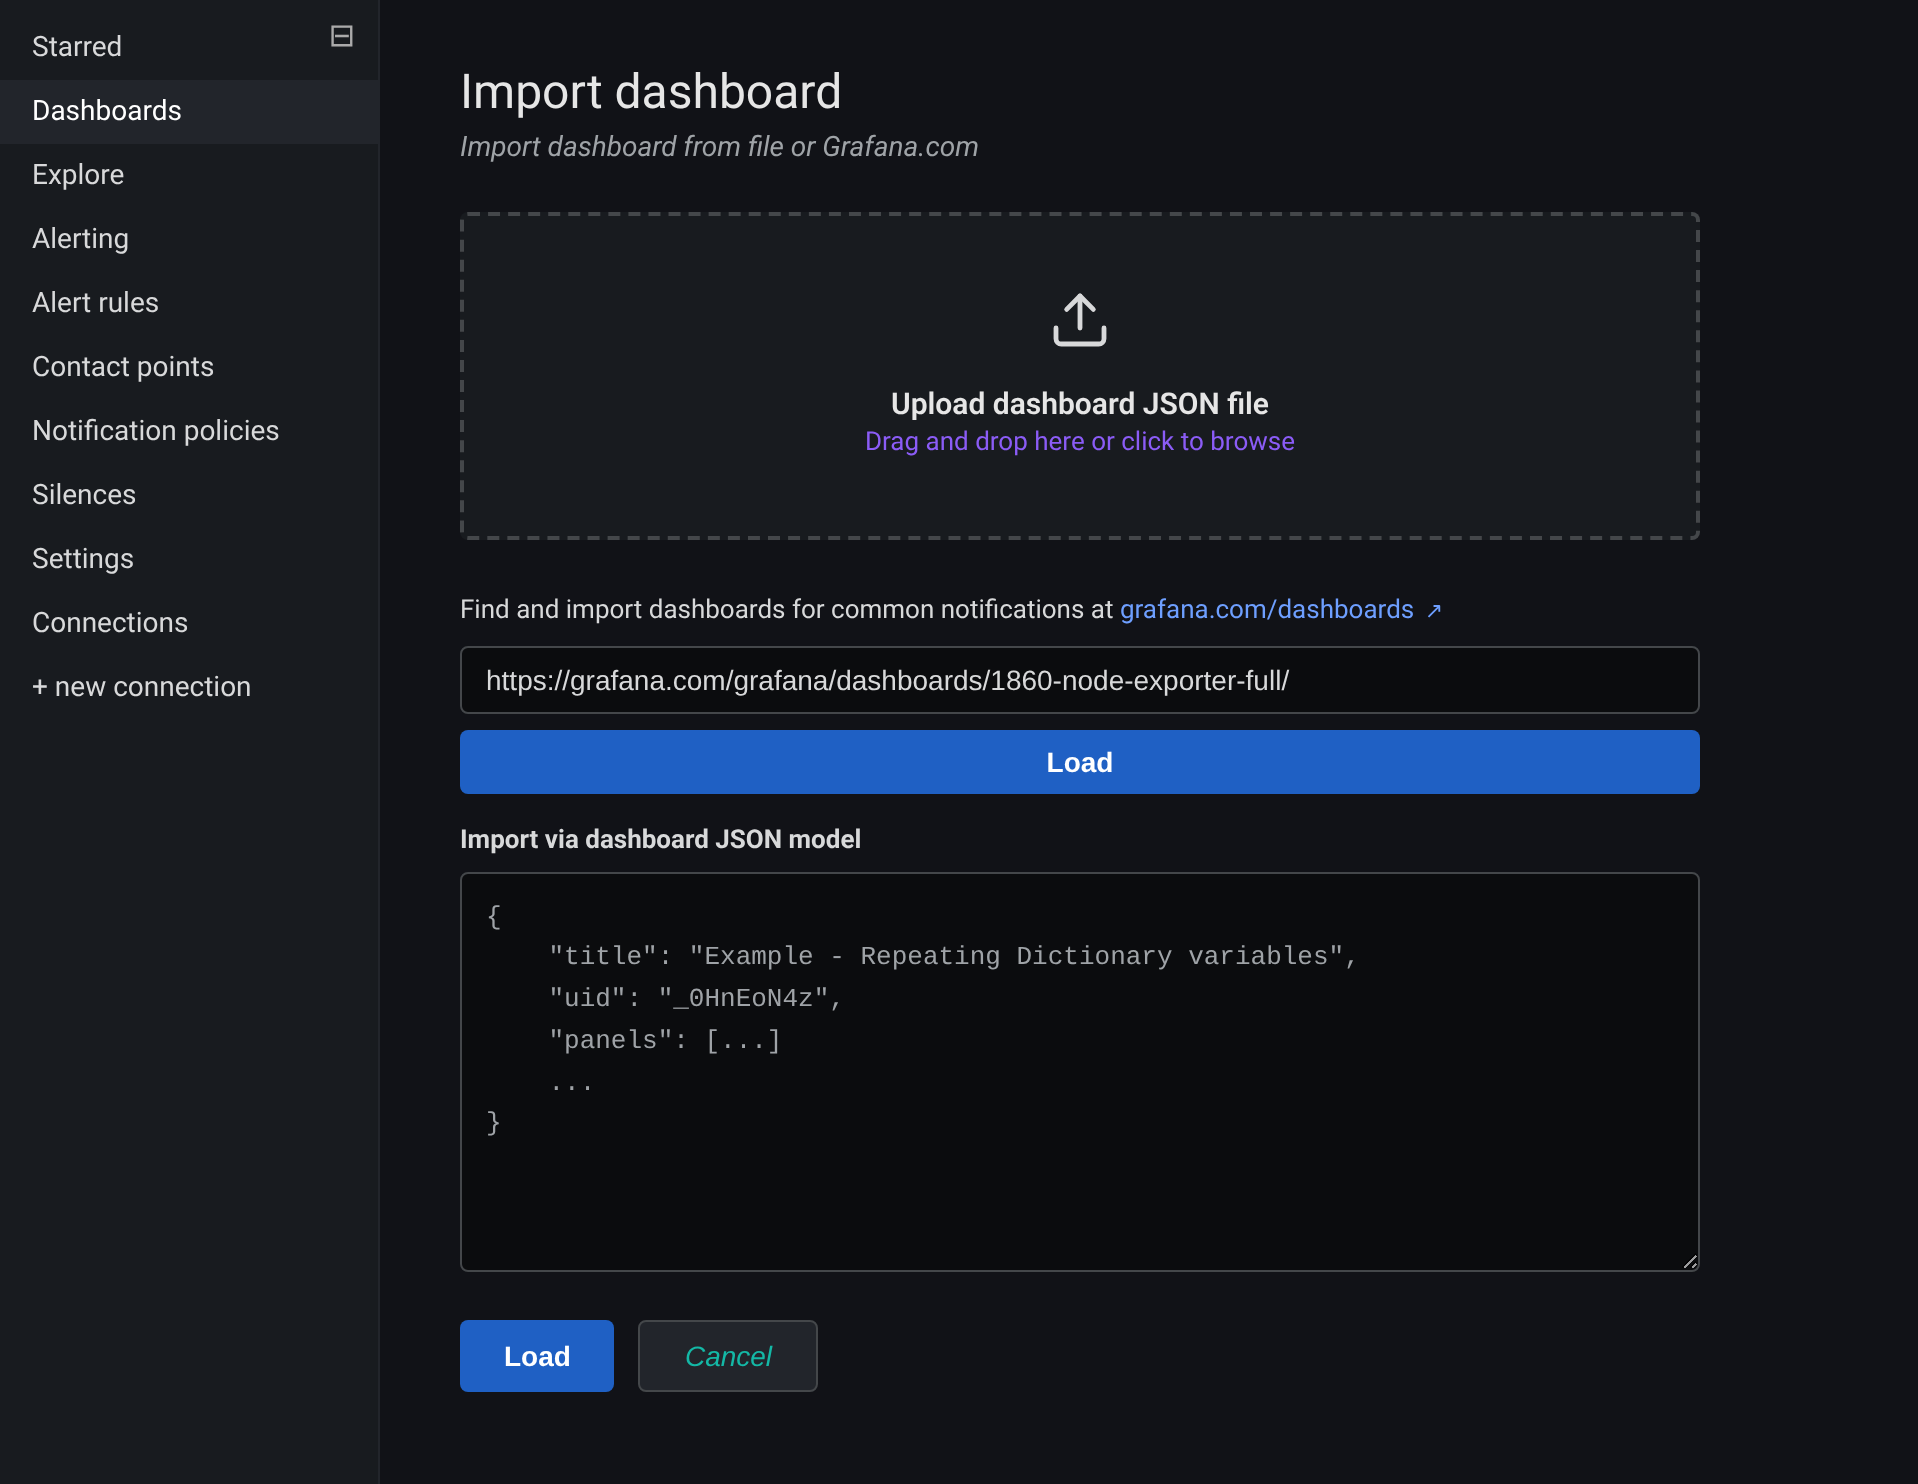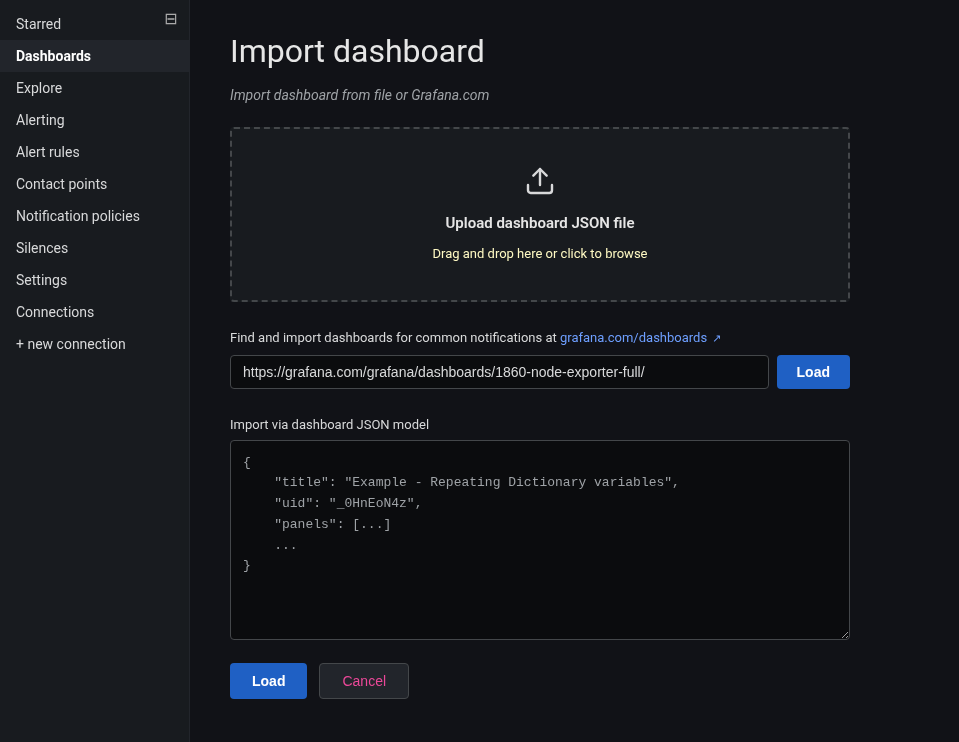--- a/index.html
+++ b/index.html
@@ -28,21 +28,21 @@
       cursor: pointer;
       color: #d8d9da;
       font-size: 14px;
       white-space: nowrap;
       overflow: hidden;
       text-overflow: ellipsis;
     }
     .sidebar-item.active {
       background: #22252b;
       color: #fff;
-      font-weight: 700;
+      font-weight: 400;
     }
     .sidebar-collapse-btn {
       position: absolute;
       top: 8px;
       right: 8px;
       width: 20px;
       height: 20px;
       background: none;
       border: none;
       color: #aaa;
@@ -55,24 +55,24 @@
 
     
     .main-content {
       flex: 1;
       padding: 32px 40px;
       overflow-y: auto;
       background: #111217;
     }
 
     .page-title {
-      font-size: 32px;
+      font-size: 24px;
       font-weight: 400;
       color: #e6e6e6;
-      margin-bottom: 17px;
+      margin-bottom: 6px;
     }
 
     .page-subtitle {
       color: #9fa3a7;
       font-size: 14px;
       margin-bottom: 24px;
       font-style: italic;
     }
 
     
@@ -89,25 +89,25 @@
     .upload-icon {
       font-size: 28px;
       color: #d8d9da;
       margin-bottom: 10px;
       display: block;
     }
     .upload-title {
       font-size: 15px;
       font-weight: 600;
       color: #e6e6e6;
-      margin-bottom: 12px;
+      margin-bottom: 1px;
     }
     .upload-hint {
       font-size: 13px;
-      color: #fef9c3;
+      color: #8b5cf6;
       line-height: 1.5;
     }
 
     
     .section-label {
       font-size: 13px;
       color: #d8d9da;
       margin-bottom: 10px;
     }
     .section-label a {
@@ -118,21 +118,22 @@
       font-size: 11px;
       margin-left: 2px;
       color: #6e9fff;
     }
 
     
     .url-row {
       display: flex;
       gap: 8px;
       max-width: 620px;
-      margin-bottom: 28px;
+      margin-bottom: 16px;
+      flex-direction: column;
     }
     .url-input {
       flex: 1;
       background: #0b0c0e;
       border: 1px solid #44474a;
       border-radius: 4px;
       color: #d8d9da;
       font-size: 14px;
       padding: 8px 12px;
       outline: none;
@@ -145,21 +146,21 @@
       padding: 8px 20px;
       font-size: 14px;
       font-weight: 600;
       cursor: pointer;
       white-space: nowrap;
     }
 
     
     .json-panel-label {
       font-size: 13px;
-      font-weight: 400;
+      font-weight: 700;
       color: #d8d9da;
       margin-bottom: 8px;
     }
 
     
     .json-textarea {
       width: 100%;
       max-width: 620px;
       height: 200px;
       background: #0b0c0e;
@@ -186,26 +187,27 @@
       color: #fff;
       border: none;
       border-radius: 4px;
       padding: 9px 22px;
       font-size: 14px;
       font-weight: 600;
       cursor: pointer;
     }
     .btn-cancel {
       background: #22252b;
-      color: #ec4899;
+      color: #14b8a6;
       border: 1px solid #44474a;
       border-radius: 4px;
       padding: 9px 22px;
       font-size: 14px;
       cursor: pointer;
+      font-style: italic;
     }
   </style>
 </head>
 <body>
 
 <nav class="sidebar" style="position:relative;">
   <button class="sidebar-collapse-btn">⊟</button>
   <div class="sidebar-item">Starred</div>
   <div class="sidebar-item active">Dashboards</div>
   <div class="sidebar-item">Explore</div>

